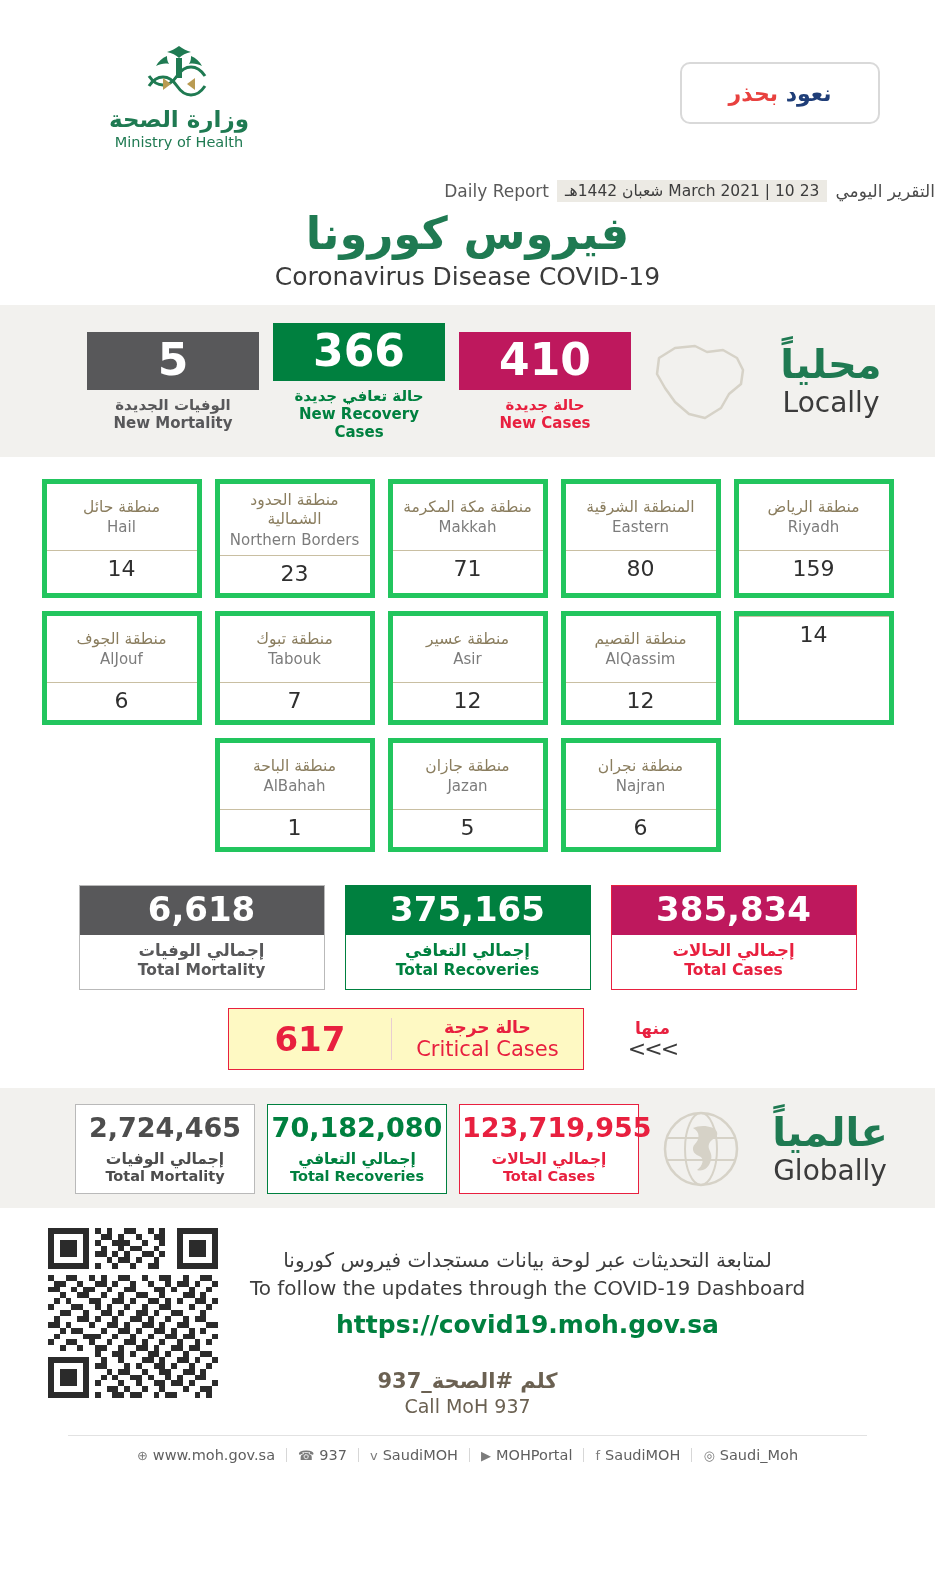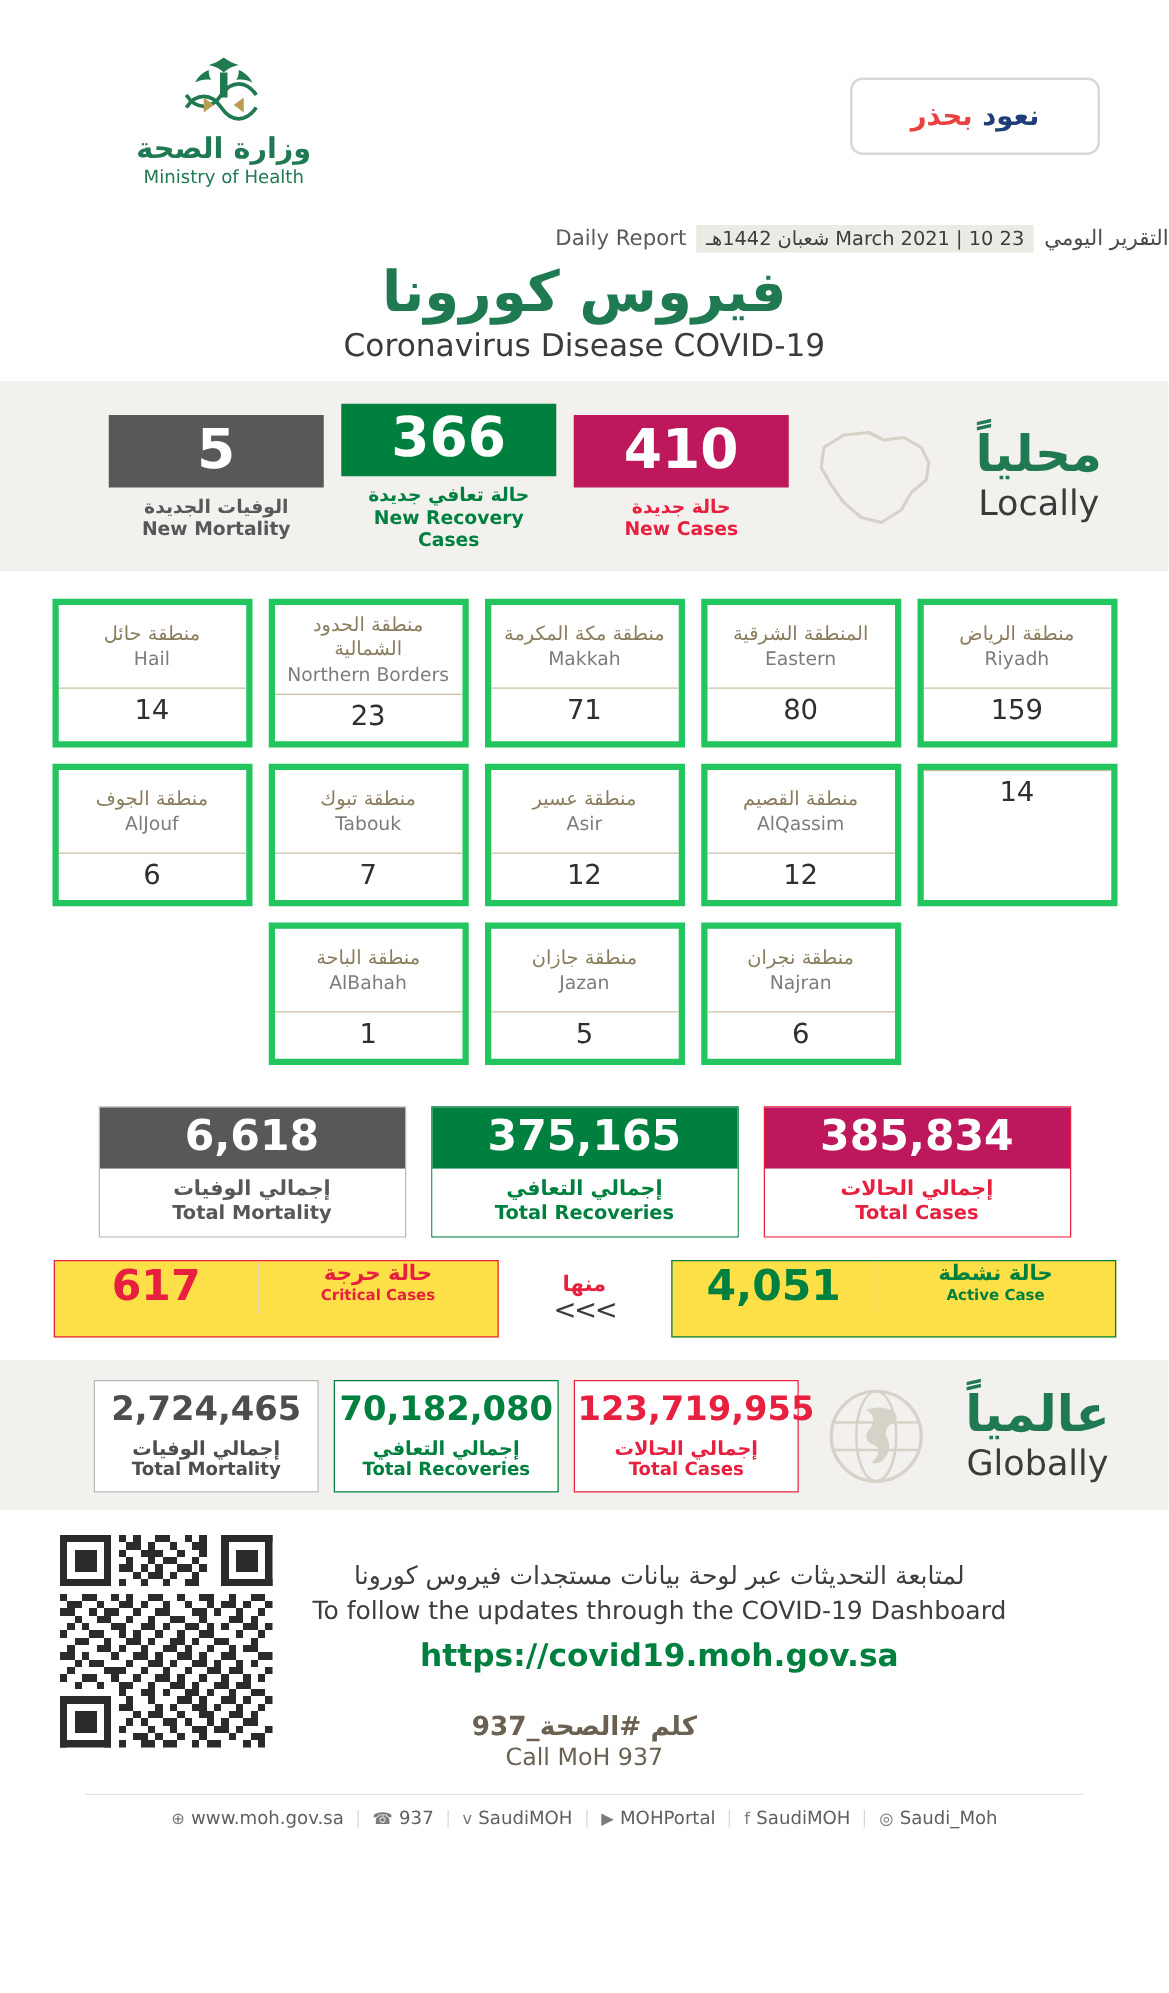--- a/index.html
+++ b/index.html
@@ -228,21 +228,22 @@
     justify-content: center;
     align-items: center;
     gap: 14px;
     padding: 14px 30px 18px;
   }
   .pill {
     width: 356px;
     height: 62px;
     border: 1px solid #e8203f;
     display: flex;
-    background: #fde047;
+    align-items: center;
+    background: #fef9c3;
   }
   .pill.green { border-color: #00803f; }
   .pill-num {
     flex: 0 0 46%;
     text-align: center;
     font-size: 34px;
     font-weight: bold;
     color: #e8203f;
   }
   .pill.green .pill-num { color: #00803f; }
@@ -251,21 +252,21 @@
     height: 42px;
     background: #e9cdd2;
   }
   .pill.green .pill-div { background: #bfe0cd; }
   .pill-labels {
     flex: 1;
     text-align: center;
     padding: 0 6px;
   }
   .pill-ar { font-size: 17px; font-weight: bold; color: #e8203f; direction: rtl; }
-  .pill-en { font-size: 12px; font-weight: bold; color: #e8203f; }
+  .pill-en { font-size: 21px; font-weight: normal; color: #e8203f; }
   .pill.green .pill-ar, .pill.green .pill-en { color: #00803f; }
   .minha {
     text-align: center;
     width: 110px;
   }
   .minha-ar { font-size: 17px; color: #e8203f; direction: rtl; font-weight: bold; }
   .minha-arrows { font-size: 22px; color: #3b3b3b; letter-spacing: -2px; line-height: 1; }
 
   
   .global-band {
@@ -570,28 +571,20 @@
         <div class="pill-ar">حالة حرجة</div>
         <div class="pill-en">Critical Cases</div>
       </div>
     </div>
 
     <div class="minha">
       <div class="minha-ar">منها</div>
       <div class="minha-arrows">&lt;&lt;&lt;</div>
     </div>
 
-    <div class="pill green">
-      <div class="pill-num">4,051</div>
-      <div class="pill-div"></div>
-      <div class="pill-labels">
-        <div class="pill-ar">حالة نشطة</div>
-        <div class="pill-en">Active Case</div>
-      </div>
-    </div>
   </div>
 
   <div class="global-band">
     <div class="global-row">
       <div class="gbox">
         <div class="gnum">2,724,465</div>
         <div class="gar">إجمالي الوفيات</div>
         <div class="gen">Total Mortality</div>
       </div>
       <div class="gbox green">

